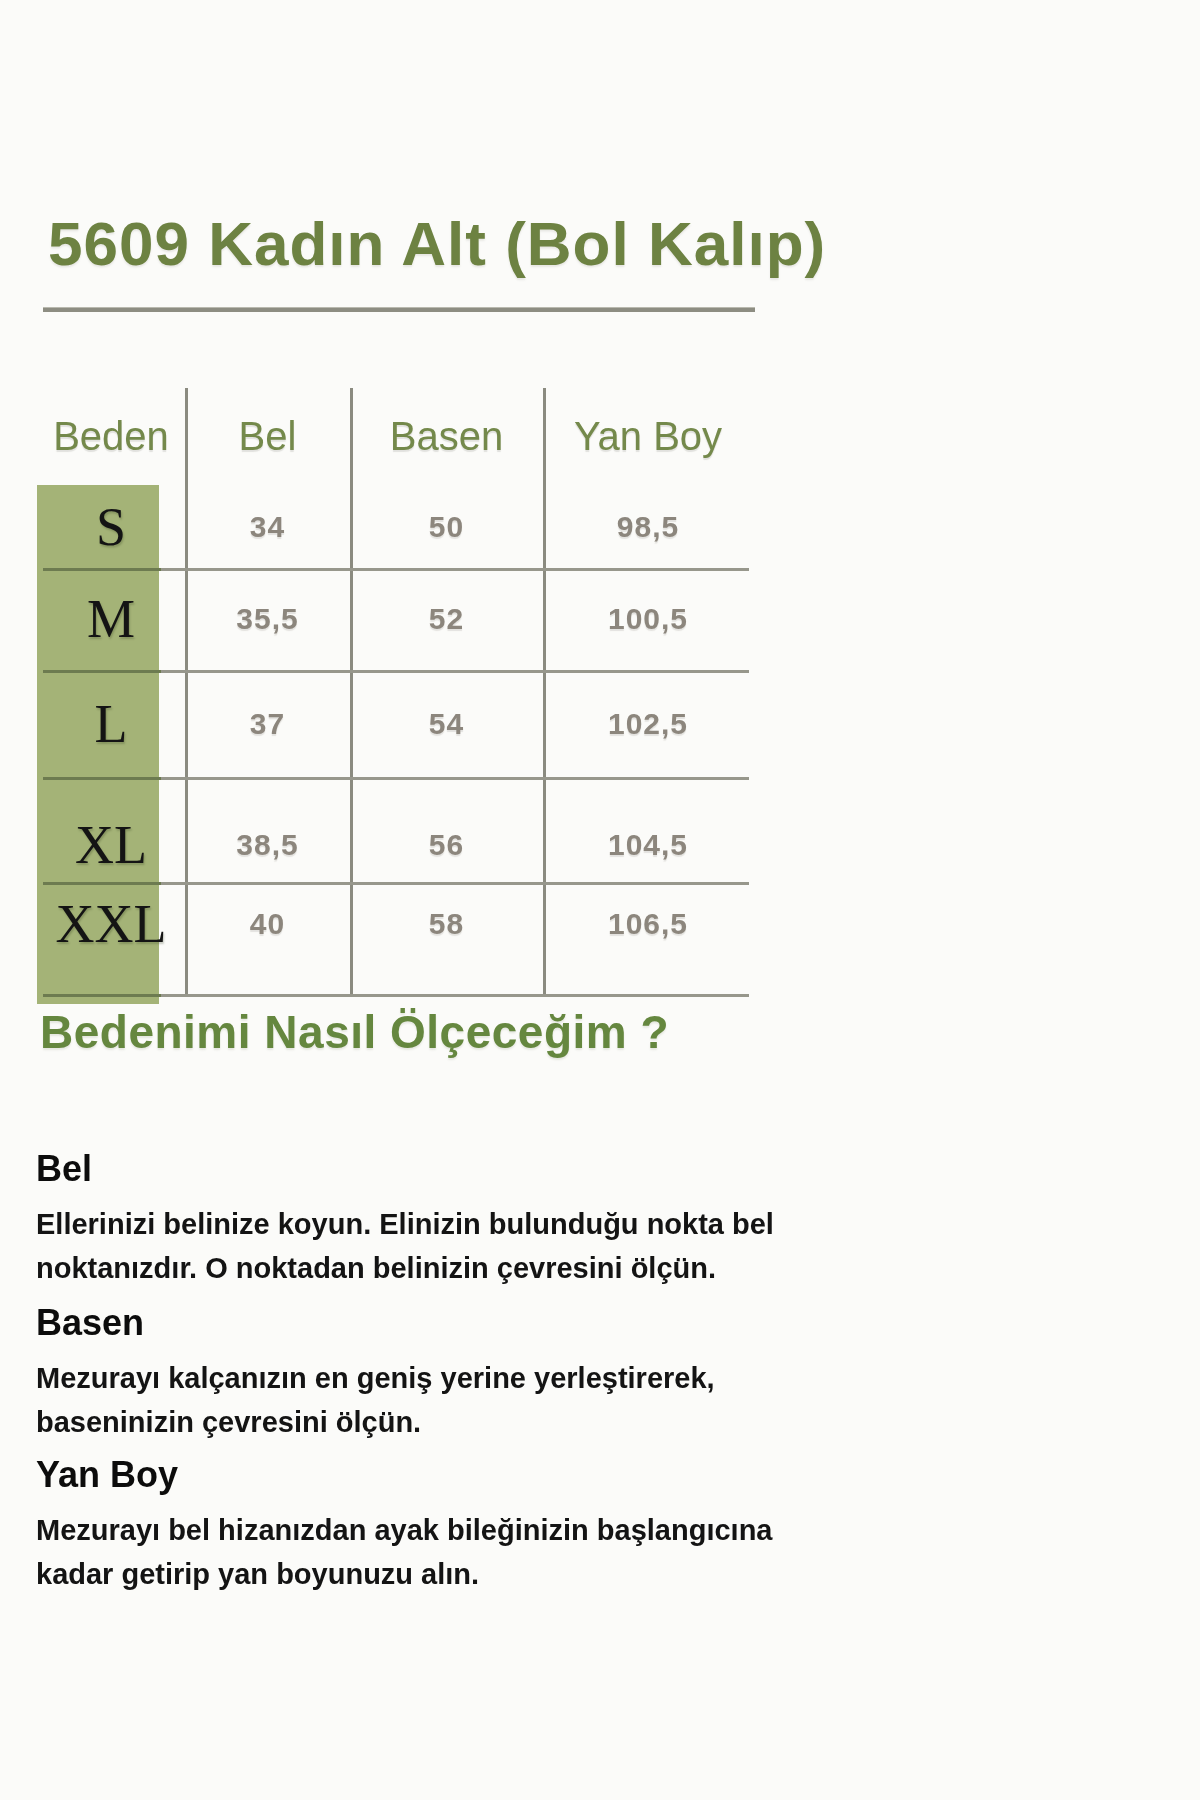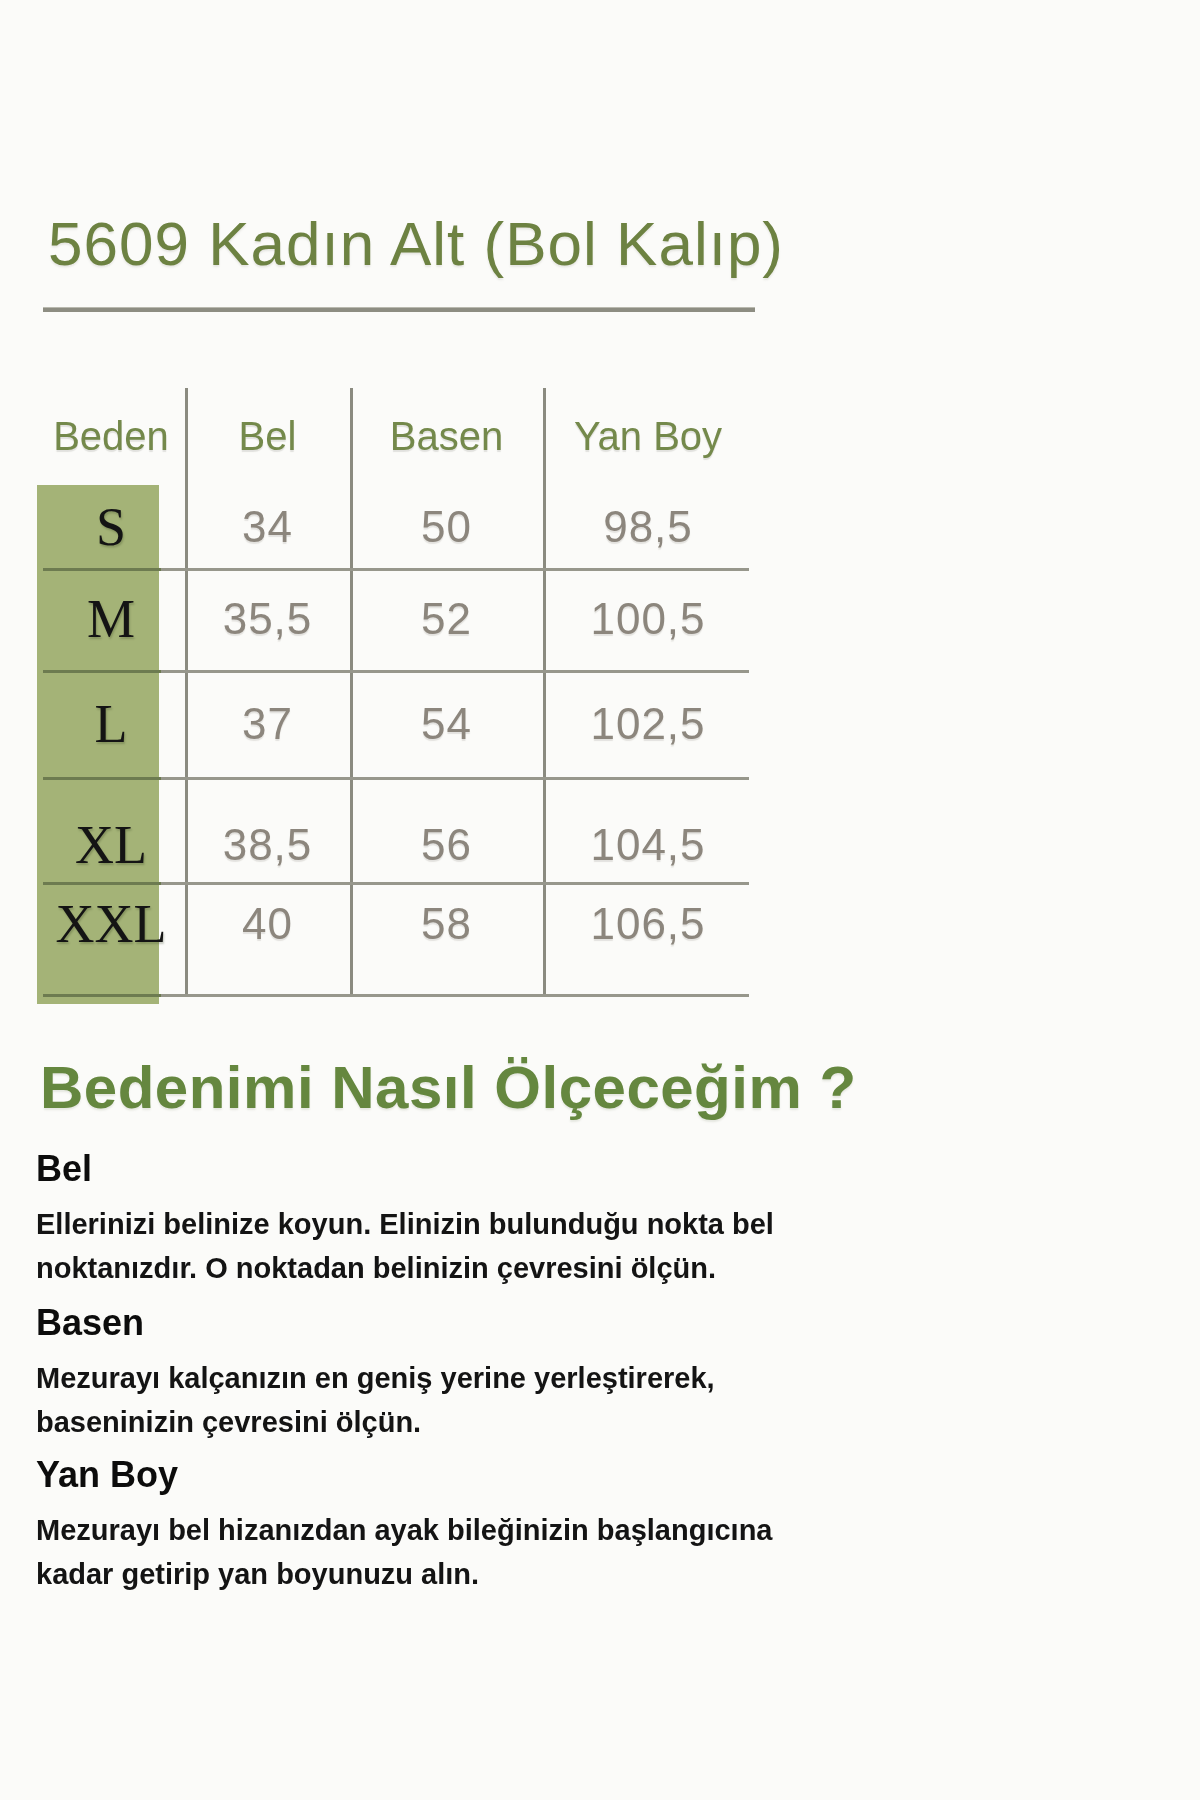--- a/index.html
+++ b/index.html
@@ -4,21 +4,21 @@
 <style>
   :root{
     --title-green:#6d8242; --header-green:#74894b; --guide-heading-green:#65873f;
     --size-cell-green:#a4b377; --value-gray:#8c867d; --divider-gray:#8b8b80;
     --divider-dark-olive:#6d7b50; --text-black:#141414; --background:#fbfbf9;
   }
   html,body{margin:0;padding:0;}
   body{font-family:"Liberation Sans",sans-serif;}
   .page{position:relative;width:1200px;height:1800px;background:var(--background);overflow:hidden;}
 
-  .page-title{position:absolute;left:48px;top:208px;width:1100px;font-size:62px;font-weight:400;
+  .page-title{position:absolute;left:48px;top:208px;width:1100px;font-size:62px;font-weight:700;
     letter-spacing:1px;color:var(--title-green);white-space:nowrap;
     text-shadow:0 2px 2px rgba(120,120,110,0.15);}
   .title-underline{position:absolute;left:43px;top:307px;width:712px;height:4px;background:#8d8d82;
     border-top:1px solid #b9b9af;}
 
   .size-table{position:absolute;left:37px;top:388px;width:716px;height:616px;}
   .vline{position:absolute;top:0;width:3px;height:609px;background:var(--divider-gray);}
   .vline.v1{left:148px}.vline.v2{left:313px}.vline.v3{left:506px}
   .green-col{position:absolute;left:0;top:97px;width:122px;height:519px;background:var(--size-cell-green);}
   .hline{position:absolute;left:6px;width:706px;height:3px;
@@ -28,24 +28,24 @@
   .trow{position:absolute;left:0;width:716px;display:flex;}
   .header-row{top:0;height:97px;}
   .trow .c1{width:148px}.trow .c2{width:165px}.trow .c3{width:193px}.trow .c4{width:210px}
   .cell{display:flex;align-items:center;justify-content:center;}
   .header-cell{font-size:40px;font-weight:400;color:var(--header-green);
     text-shadow:0 2px 1px rgba(110,110,100,0.18);}
   .row-s{top:97px;height:83px}.row-m{top:180px;height:102px}.row-l{top:282px;height:107px}
   .row-xl{top:389px;height:135px}.row-xxl{top:494px;height:84px}
   .size-cell{font-family:"Liberation Serif",serif;font-size:54px;font-weight:400;
     color:var(--text-black);text-shadow:1px 2px 2px rgba(40,50,20,0.25);}
-  .value-cell{font-size:44px;font-weight:400;color:var(--value-gray);letter-spacing:1px;
+  .value-cell{font-size:30px;font-weight:700;color:var(--value-gray);letter-spacing:1px;
     text-shadow:0 2px 1px rgba(120,115,105,0.18);}
 
-  .guide-heading{position:absolute;left:40px;top:1053px;font-size:60px;font-weight:700;
+  .guide-heading{position:absolute;left:40px;top:1005px;font-size:46px;font-weight:700;
     color:var(--guide-heading-green);white-space:nowrap;letter-spacing:0.5px;
     text-shadow:0 2px 2px rgba(110,120,90,0.15);}
 
   .section{position:absolute;left:36px;width:1130px;}
   .section.sec-bel{top:1148px}.section.sec-basen{top:1302px}.section.sec-yanboy{top:1454px}
   .section-title{font-size:36px;font-weight:700;color:#0c0c0c;margin:0 0 12px 0;}
   .section-line{font-size:29px;font-weight:700;color:var(--text-black);line-height:44px;
     white-space:nowrap;display:block;}
 </style>
 </head>

